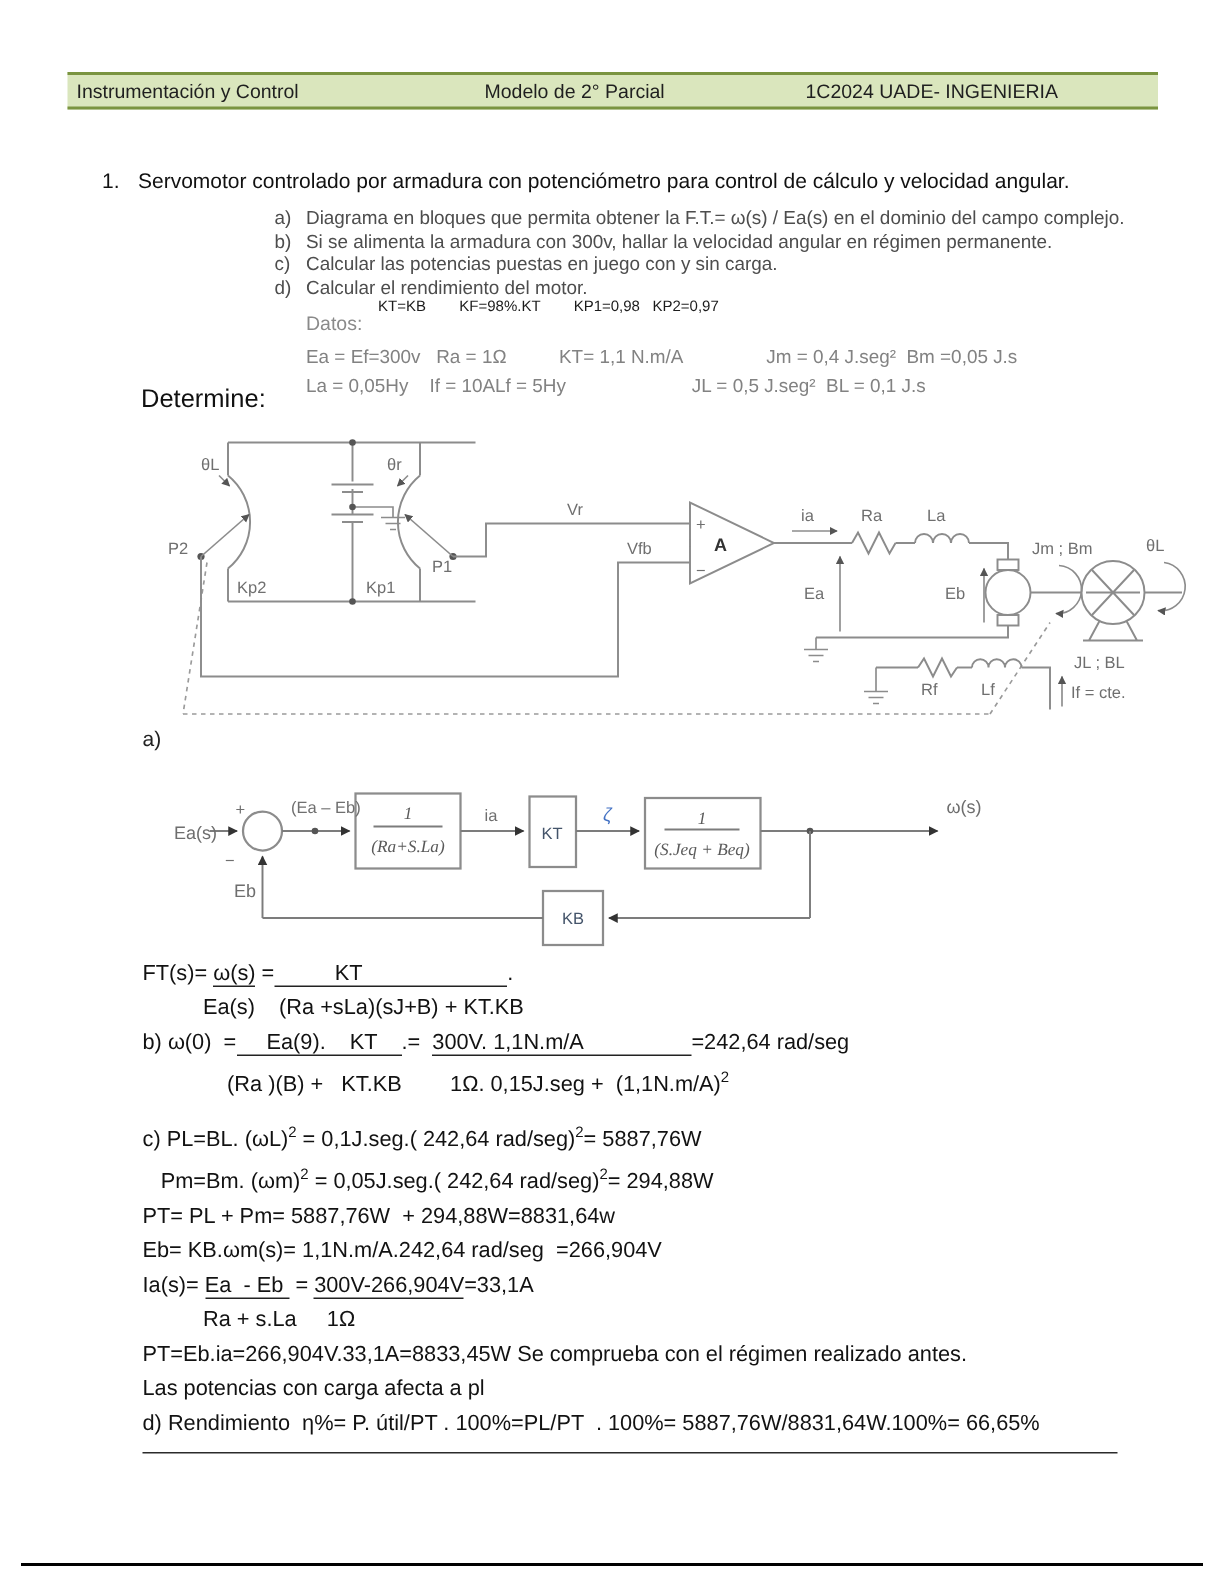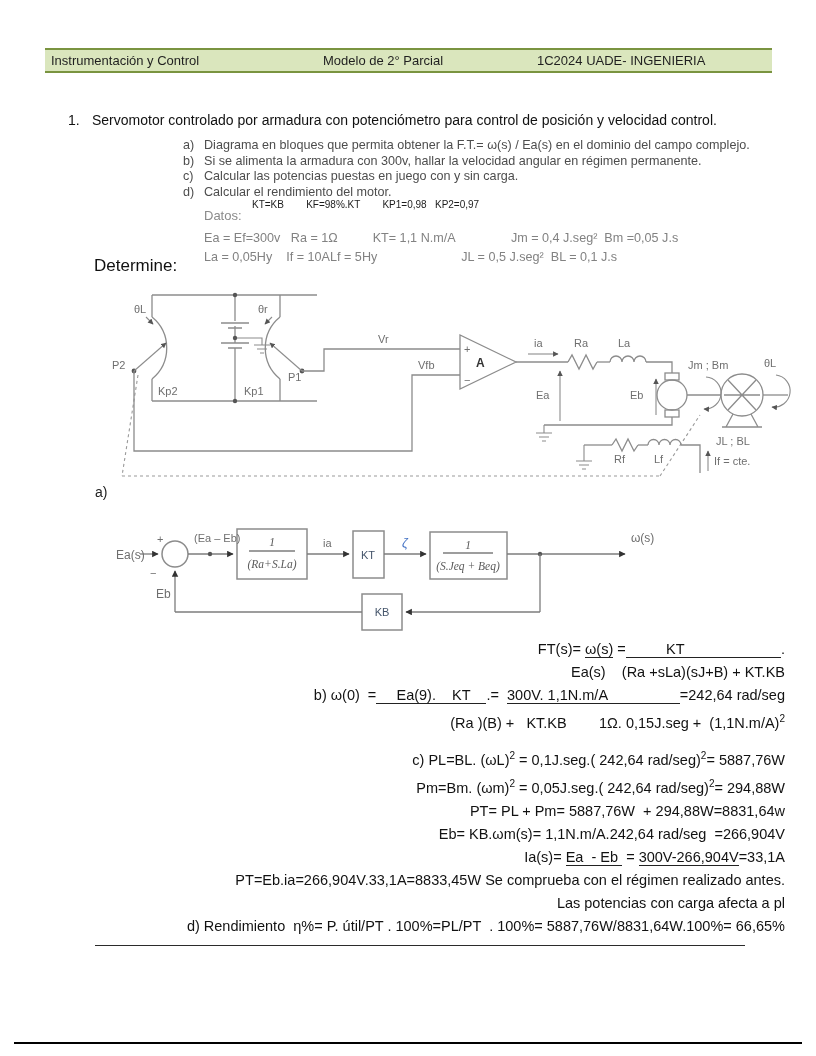--- a/index.html
+++ b/index.html
@@ -36,42 +36,42 @@
   svg text.zeta{fill:#4472c4;font-style:italic;font-size:12.5px;}
   svg text.sig{fill:#6e6e6e;font-size:12px;}
   .wire{stroke:#8c8c8c;stroke-width:1.3;fill:none;}
   .wire2{stroke:#8c8c8c;stroke-width:1.1;fill:none;}
   .blkline{stroke:#7c7c7c;stroke-width:1.3;fill:none;}
   .blkbox{stroke:#8c8c8c;stroke-width:1.5;fill:#ffffff;}
   .dash{stroke:#9a9a9a;stroke-width:1.1;fill:none;stroke-dasharray:3 3;}
   .dot{fill:#555;}
 
   .sol{position:absolute;top:638px;left:95px;width:690px;font-size:14.5px;
-       line-height:23px;color:#121212;text-align:right;}
+       line-height:23px;color:#121212;}
   .fline{white-space:pre;}
   .fline .u{border-bottom:1px solid #222;}
   .fline .sup{font-size:10px;vertical-align:6px;}
   .spacer{height:9px;}
   .rule{margin-top:7px;width:650px;border-bottom:1.5px solid #2b2b2b;height:0;}
   .pagerule{position:absolute;top:1042px;left:14px;width:788px;border-top:2.5px solid #000;height:0;}
 </style>
 </head>
 <body>
 
 <div class="page">
 
   <div class="hdr">
     <div class="c1">Instrumentación y Control</div>
     <div class="c2">Modelo de 2° Parcial</div>
     <div class="c3">1C2024 UADE- INGENIERIA</div>
   </div>
 
   <div class="prob">
     <div class="num">1.</div>
-    <div>Servomotor controlado por armadura con potenciómetro para control de posición y velocidad control.</div>
+    <div>Servomotor controlado por armadura con potenciómetro para control de cálculo y velocidad angular.</div>
   </div>
 
   <div class="items">
     <div class="pitem">
       <span class="plet">a)</span>
       <span>Diagrama en bloques que permita obtener la F.T.= ω(s) / Ea(s) en el dominio del campo complejo.</span>
     </div>
     <div class="pitem">
       <span class="plet">b)</span>
       <span>Si se alimenta la armadura con 300v, hallar la velocidad angular en régimen permanente.</span>
@@ -242,20 +242,21 @@
         <div class="fline"><span>FT(s)= </span><span class="u">ω(s)</span><span> =</span><span class="u">          KT                        </span><span>.</span></div>
         <div class="fline"><span>          Ea(s)    (Ra +sLa)(sJ+B) + KT.KB</span></div>
         <div class="fline"><span>b) ω(0)  =</span><span class="u">     Ea(9).    KT    </span><span>.=  </span><span class="u">300V. 1,1N.m/A                  </span><span>=242,64 rad/seg</span></div>
         <div class="fline"><span>              (Ra )(B) +   KT.KB        1Ω. 0,15J.seg +  (1,1N.m/A)</span><span class="sup">2</span></div>
         <div class="fline spacer"></div>
         <div class="fline"><span>c) PL=BL. (ωL)</span><span class="sup">2</span><span> = 0,1J.seg.( 242,64 rad/seg)</span><span class="sup">2</span><span>= 5887,76W</span></div>
         <div class="fline"><span>   Pm=Bm. (ωm)</span><span class="sup">2</span><span> = 0,05J.seg.( 242,64 rad/seg)</span><span class="sup">2</span><span>= 294,88W</span></div>
         <div class="fline"><span>PT= PL + Pm= 5887,76W  + 294,88W=8831,64w</span></div>
         <div class="fline"><span>Eb= KB.ωm(s)= 1,1N.m/A.242,64 rad/seg  =266,904V</span></div>
         <div class="fline"><span>Ia(s)= </span><span class="u">Ea  - Eb </span><span> = </span><span class="u">300V-266,904V</span><span>=33,1A</span></div>
+        <div class="fline"><span>          Ra + s.La     1Ω</span></div>
         <div class="fline"><span>PT=Eb.ia=266,904V.33,1A=8833,45W Se comprueba con el régimen realizado antes.</span></div>
         <div class="fline"><span>Las potencias con carga afecta a pl</span></div>
         <div class="fline"><span>d) Rendimiento  η%= P. útil/PT . 100%=PL/PT  . 100%= 5887,76W/8831,64W.100%= 66,65%</span></div>
       </div>
     <div class="rule"></div>
   </div>
 
   <div class="pagerule"></div>
 </div>
 

